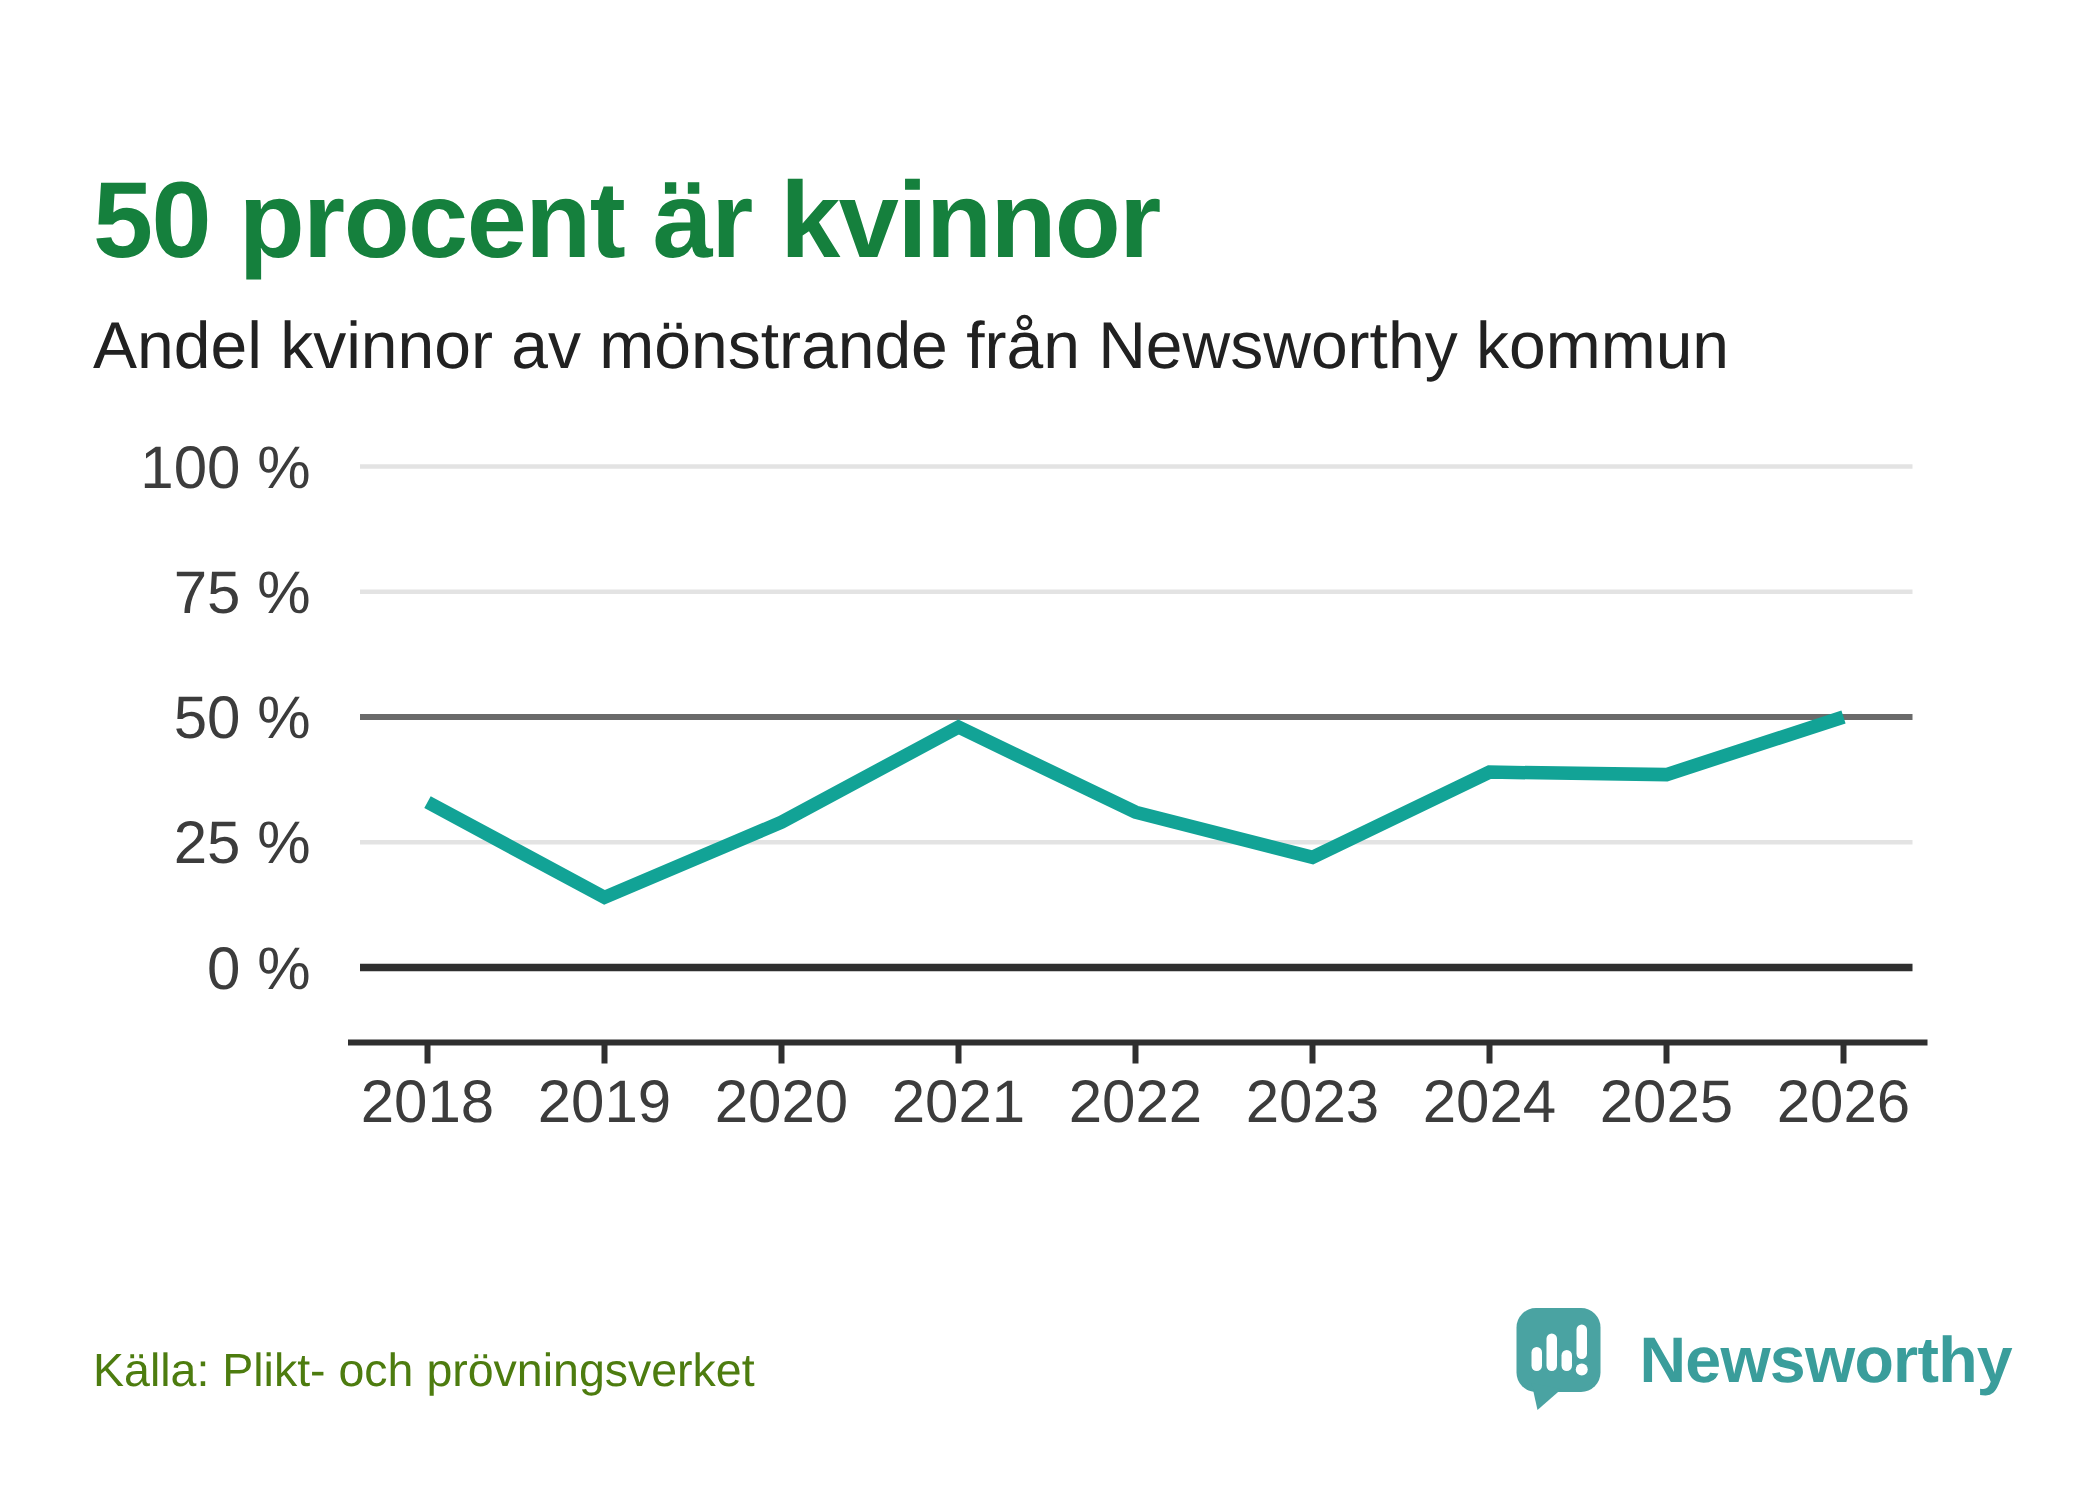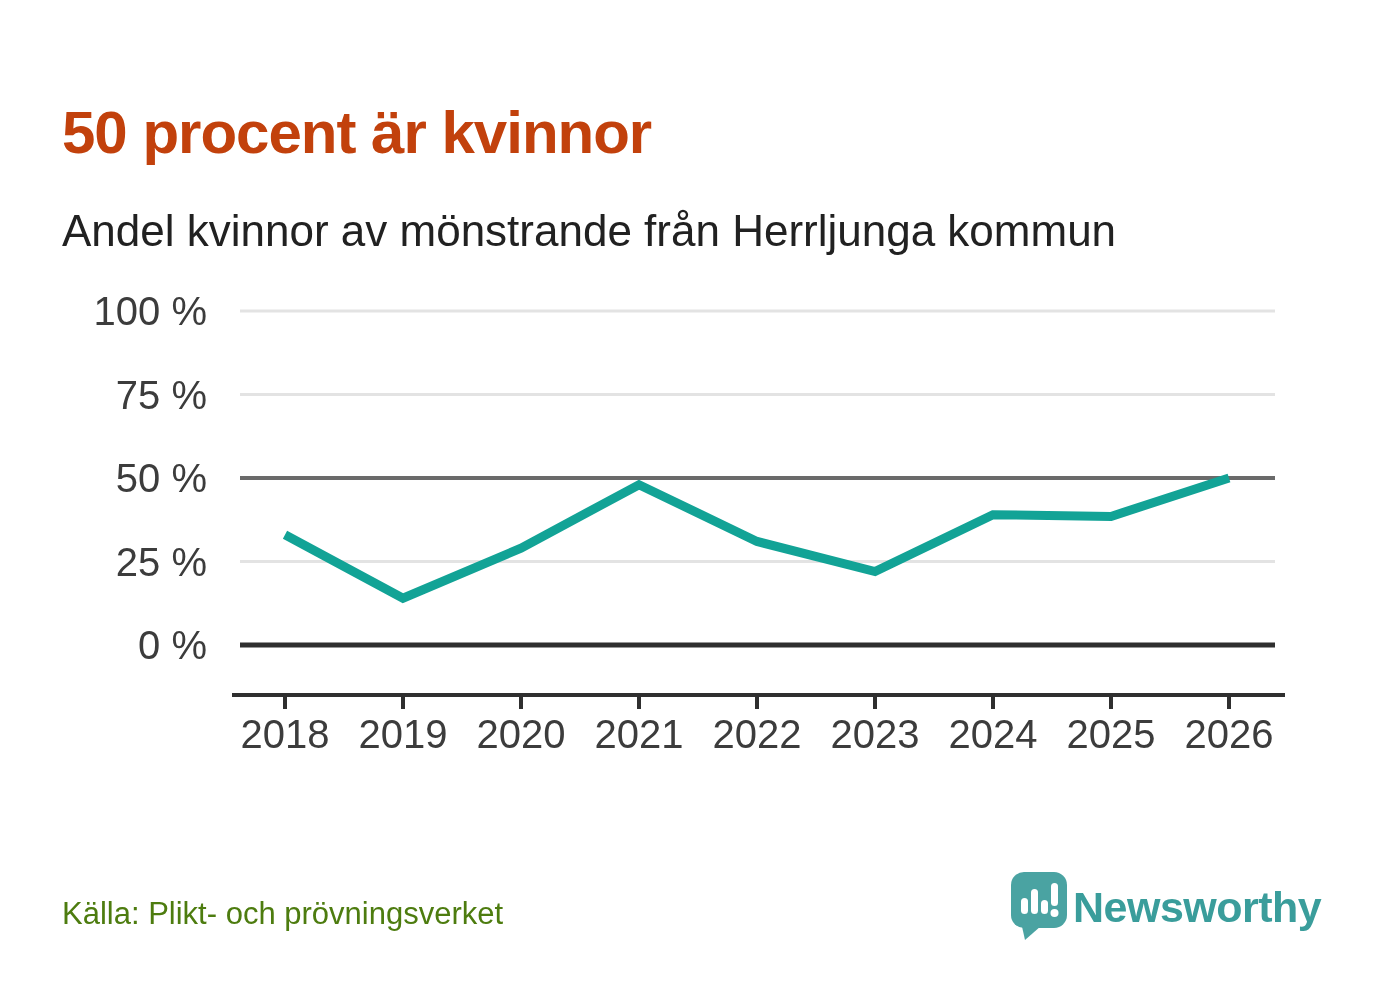--- a/index.html
+++ b/index.html
@@ -2,55 +2,55 @@
 <html style="--accent: #12a396; --logo-bubble: #4aa3a2; --logo-text: #3a9d9b;"><head>
 <meta charset="utf-8">
 <style>
   html,body{margin:0;padding:0;background:#ffffff;}
   body{
     width:1382px;height:999px;position:relative;overflow:hidden;
     font-family:"Liberation Sans", sans-serif;
   }
   .title{
     position:absolute;left:62px;top:58px;width:1280px;
-    font-size:60px;font-weight:700;color:#c2410c;letter-spacing:-1px;
+    font-size:72px;font-weight:700;color:#15803d;letter-spacing:-1px;
   }
   .subtitle{
     position:absolute;left:62px;top:206px;width:1300px;
     font-size:44px;font-weight:400;color:#212121;
   }
   #chart{position:absolute;left:0;top:0;width:1382px;height:999px;}
   .grid-light{stroke:#e3e3e3;stroke-width:3;}
   .grid-mid{stroke:#6a6a6a;stroke-width:4;}
   .grid-zero{stroke:#2f2f2f;stroke-width:5;}
   .axis{stroke:#2f2f2f;stroke-width:4;}
   .ytick{font-family:"Liberation Sans",sans-serif;font-size:40px;fill:#3c3c3c;text-anchor:end;}
   .xtick{font-family:"Liberation Sans",sans-serif;font-size:40px;fill:#3c3c3c;text-anchor:middle;}
   .trend{fill:none;stroke:var(--accent,#12a396);stroke-width:9;stroke-linejoin:miter;stroke-linecap:butt;}
   .source{
     position:absolute;left:62px;top:896px;
     font-size:31px;color:#4d7c0f;
   }
   .logo{
     position:absolute;left:1010px;top:872px;
-    display:flex;align-items:center;gap:5px;
+    display:flex;align-items:center;gap:25px;
   }
   .logo-icon{display:block;}
   .logo-bubble{fill:var(--logo-bubble,#4aa3a2);}
   .logo-glyph{fill:#ffffff;}
   .logo-text{
     font-size:43px;font-weight:700;color:var(--logo-text,#3a9d9b);
     letter-spacing:-0.5px;line-height:56px;
   }
 </style>
 </head>
 <body>
 
 <h1 class="title">50 procent är kvinnor</h1>
-<div class="subtitle">Andel kvinnor av mönstrande från Herrljunga kommun</div>
+<div class="subtitle">Andel kvinnor av mönstrande från Newsworthy kommun</div>
 
 <svg id="chart" xmlns="http://www.w3.org/2000/svg">
     <line x1="240" x2="1275" y1="645" y2="645" class="grid-zero"></line>
     <text x="207" y="659" class="ytick">0 %</text>
     <line x1="240" x2="1275" y1="561.5" y2="561.5" class="grid-light"></line>
     <text x="207" y="575.5" class="ytick">25 %</text>
     <line x1="240" x2="1275" y1="478" y2="478" class="grid-mid"></line>
     <text x="207" y="492" class="ytick">50 %</text>
     <line x1="240" x2="1275" y1="394.5" y2="394.5" class="grid-light"></line>
     <text x="207" y="408.5" class="ytick">75 %</text>

